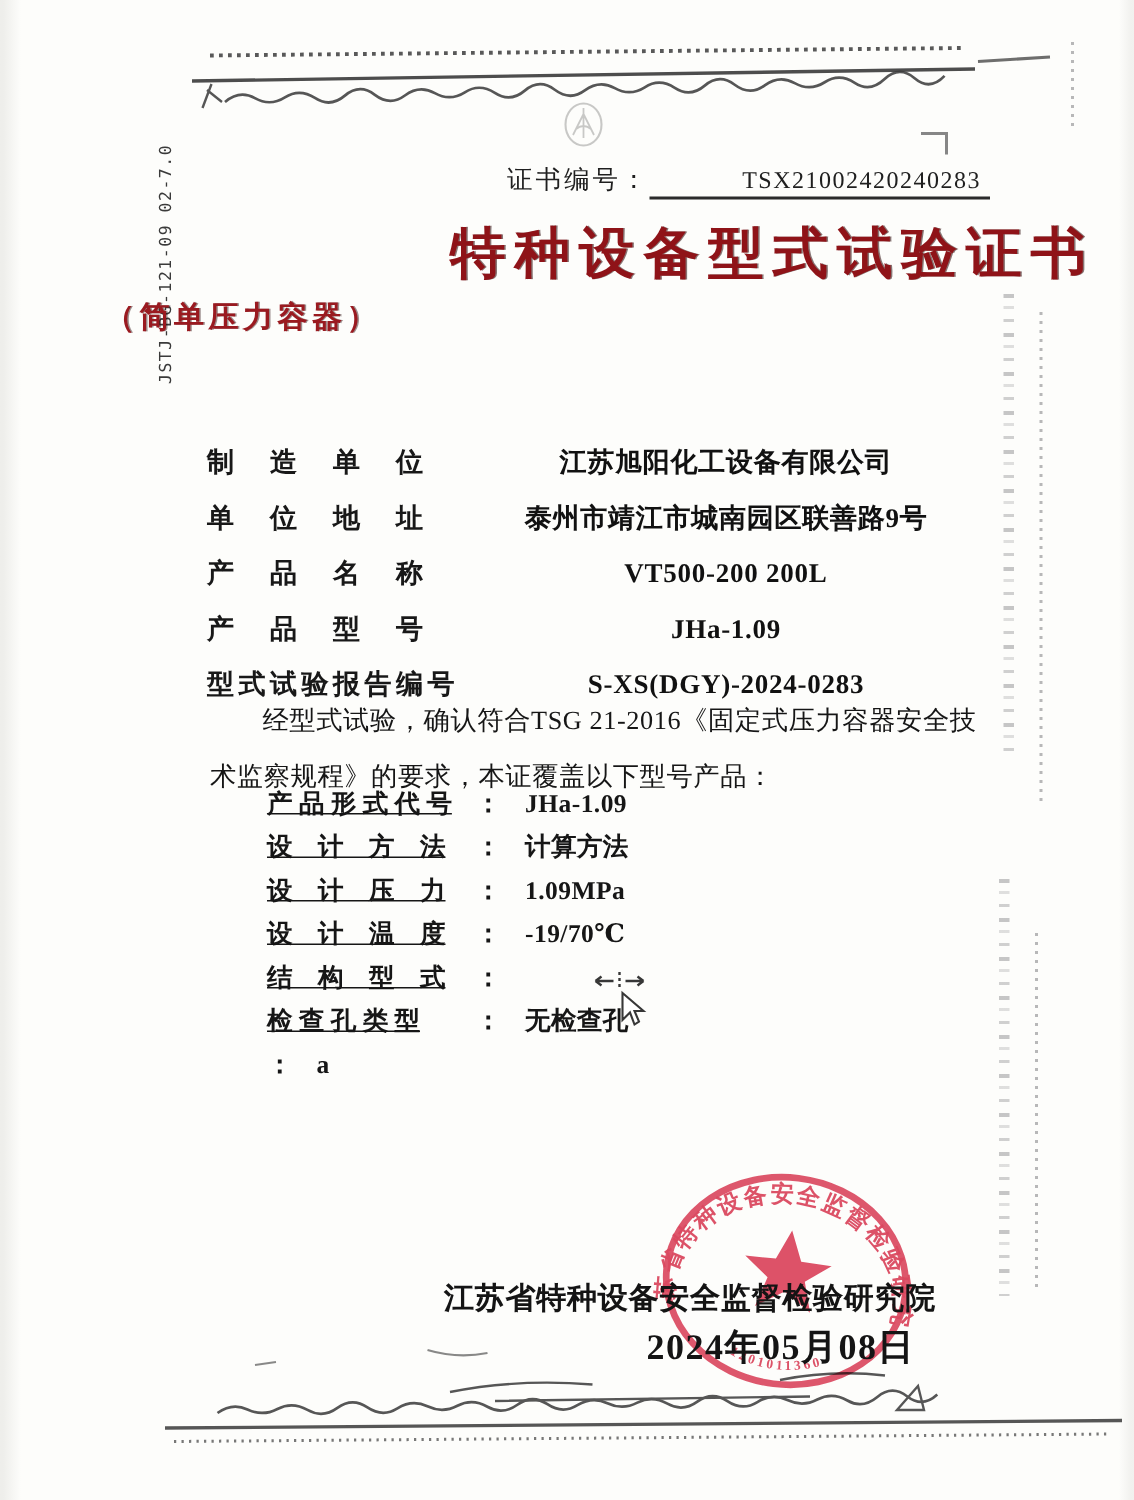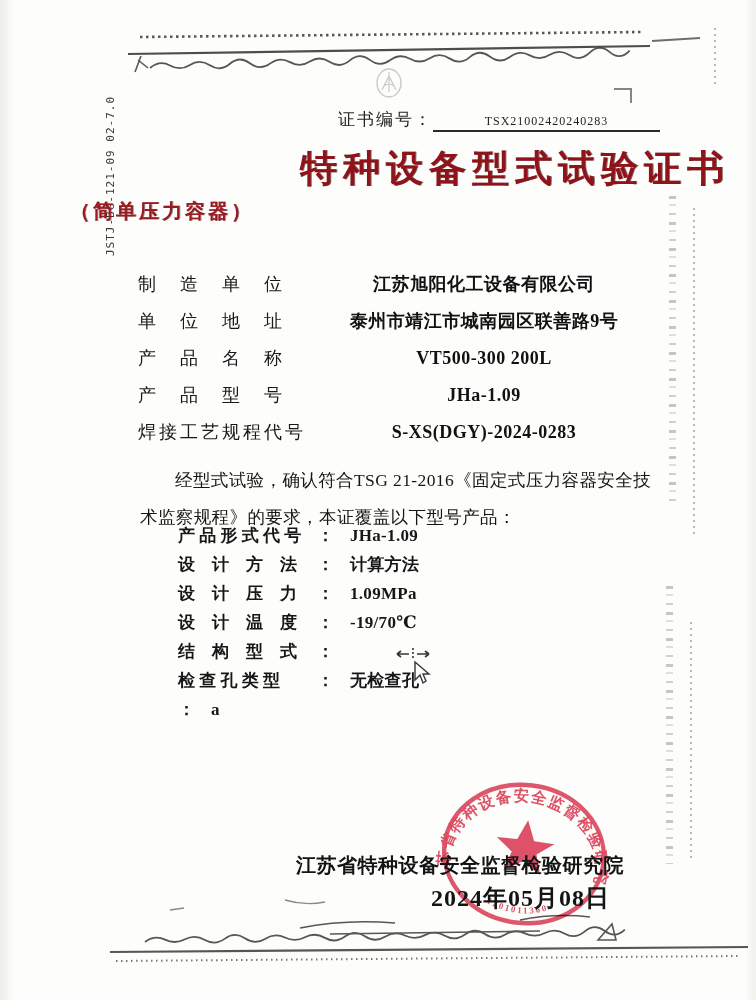--- a/index.html
+++ b/index.html
@@ -24,50 +24,50 @@
     font-size:11px;letter-spacing:1px;color:#3a3a3a;text-align:center;white-space:nowrap;
   }
   
   .watermark{position:absolute;left:374px;top:66px;opacity:.45;}
   .corner-mark{position:absolute;left:614px;top:88px;width:16px;height:13px;
     border-top:2px solid #555;border-right:2px solid #555;opacity:.7;}
   
   .certno-row{position:absolute;top:108px;left:0;width:660px;text-align:right;font-size:17px;}
   .certno-label{letter-spacing:2px;}
   .certno-value{
-    display:inline-block;min-width:215px;text-align:center;
+    display:inline-block;min-width:215px;text-align:right;
     border-bottom:2px solid #2b2b2b;padding:0 6px 1px 6px;
-    font-size:12px;letter-spacing:1px;font-family:"Liberation Serif","DejaVu Serif",serif;
+    font-size:16px;letter-spacing:1px;font-family:"Liberation Serif","DejaVu Serif",serif;
   }
   
   .title{
     position:absolute;top:144px;left:70px;width:660px;text-align:right;
     font-size:37px;font-weight:bold;letter-spacing:6px;color:#8f1318;
     text-shadow:1px 0 0 rgba(40,5,6,.55);
   }
   .subtitle{
     position:absolute;top:198px;left:70px;width:660px;text-align:left;
     font-size:20px;font-weight:bold;letter-spacing:3px;color:#9a1a20;
     text-shadow:1px 0 0 rgba(40,8,8,.45);
   }
   
   .fields{position:absolute;left:138px;top:272px;width:524px;}
   .field-row{display:flex;align-items:baseline;height:37px;font-size:18px;}
-  .field-label{width:168px;flex:none;letter-spacing:3px;font-weight:400;color:#181818;white-space:nowrap;}
+  .field-label{width:168px;flex:none;letter-spacing:3px;font-weight:700;color:#181818;white-space:nowrap;margin-top:24px;}
   .field-value{flex:1;text-align:center;font-weight:600;color:#111;letter-spacing:.5px;white-space:nowrap;}
   
   .statement{
     position:absolute;left:140px;top:462px;width:522px;
     font-size:17.5px;line-height:37px;text-indent:2em;color:#161616;font-weight:400;
     letter-spacing:.4px;
   }
   
   .details{position:absolute;left:178px;top:524px;width:480px;}
   .detail-row{display:flex;align-items:baseline;height:29px;font-size:17px;font-weight:600;color:#161616;}
-  .detail-label{width:139px;flex:none;white-space:nowrap;}
+  .detail-label{width:139px;flex:none;white-space:nowrap;text-decoration:underline;}
   .detail-colon{flex:none;}
   .detail-value{margin-left:16px;white-space:nowrap;letter-spacing:.3px;}
   
   .bleed-marks{position:absolute;width:7px;opacity:.55;
     background:repeating-linear-gradient(to bottom,
       rgba(70,70,75,.55) 0 3px, transparent 3px 8px,
       rgba(70,70,75,.30) 8px 10px, transparent 10px 17px,
       rgba(70,70,75,.45) 17px 19px, transparent 19px 26px);}
   .bleed-dots{position:absolute;width:2px;opacity:.6;
     background:repeating-linear-gradient(to bottom,
@@ -120,28 +120,28 @@
     <div class="field-row">
       <span class="field-label">制　造　单　位</span>
       <span class="field-value">江苏旭阳化工设备有限公司</span>
     </div>
     <div class="field-row">
       <span class="field-label">单　位　地　址</span>
       <span class="field-value">泰州市靖江市城南园区联善路9号</span>
     </div>
     <div class="field-row">
       <span class="field-label">产　品　名　称</span>
-      <span class="field-value">VT500-300 200L</span>
+      <span class="field-value">VT500-200 200L</span>
     </div>
     <div class="field-row">
       <span class="field-label">产　品　型　号</span>
       <span class="field-value">JHa-1.09</span>
     </div>
     <div class="field-row">
-      <span class="field-label">焊接工艺规程代号</span>
+      <span class="field-label">型式试验报告编号</span>
       <span class="field-value">S-XS(DGY)-2024-0283</span>
     </div>
   </div>
 
   <div class="statement">经型式试验，确认符合TSG 21-2016《固定式压力容器安全技术监察规程》的要求，本证覆盖以下型号产品：</div>
 
   <div class="details">
     <div class="detail-row">
       <span class="detail-label">产 品 形 式 代 号</span>
         <span class="detail-colon">：</span>

